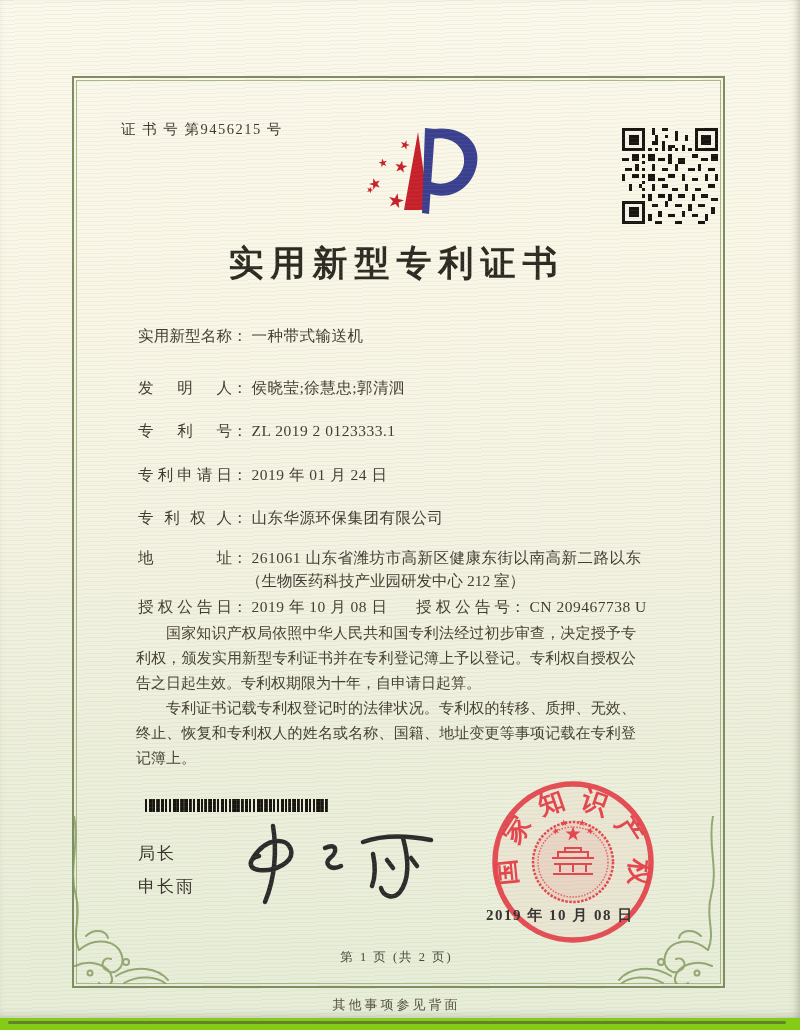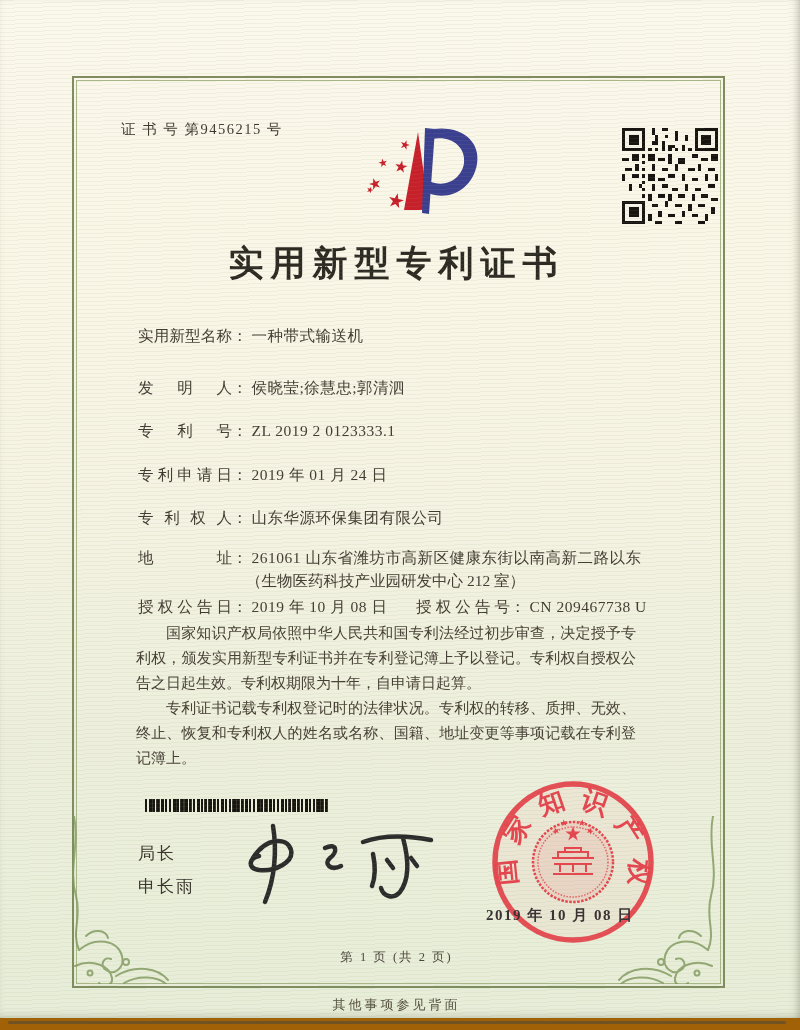--- a/index.html
+++ b/index.html
@@ -1,17 +1,17 @@
 <!DOCTYPE html>
 <html><head>
 <meta charset="utf-8">
 <style>
   html,body{margin:0;padding:0;}
   body{width:800px;height:1030px;background:#ffffff;font-family:"Liberation Serif","DejaVu Serif",serif;}
-  .page{position:relative;width:800px;height:1030px;overflow:hidden;background:#a16207;}
+  .page{position:relative;width:800px;height:1030px;overflow:hidden;background:#84cc16;}
   
   .paper{position:absolute;left:0;top:0;right:0;bottom:12px;
     background:linear-gradient(180deg,#fbf8ec 0%,#f9f6e7 30%,#f4f2e2 52%,#edefdc 72%,#e7edd8 100%);
     box-shadow:inset -7px 0 9px -5px rgba(110,108,92,.38), inset 0 -5px 8px -4px rgba(110,108,92,.30);}
   .paper::after{content:"";position:absolute;inset:0;pointer-events:none;
     background:repeating-linear-gradient(178deg,rgba(142,168,112,.10) 0 1px,rgba(255,255,255,0) 1px 4px);}
   .scan-edge{position:absolute;left:8px;right:14px;bottom:6px;height:3px;background:rgba(72,70,58,.55);border-radius:2px;}
   
   .frame{position:absolute;left:72px;top:76px;width:649px;height:908px;border:2px solid #7e8c5f;}
   .frame::before{content:"";position:absolute;inset:2px;border:1px solid #a9b688;}

